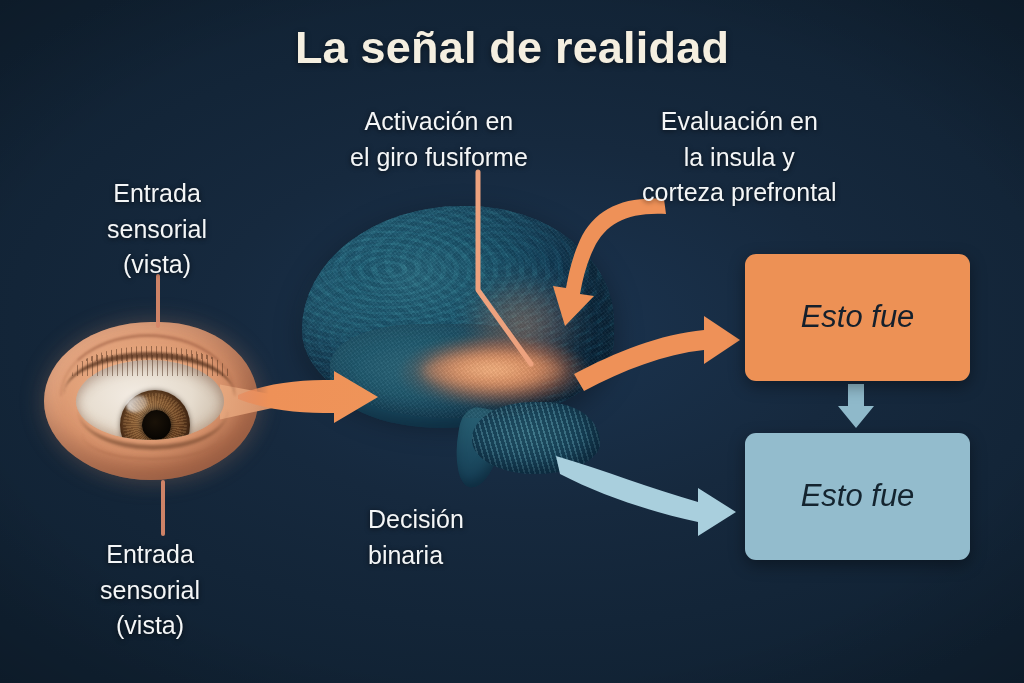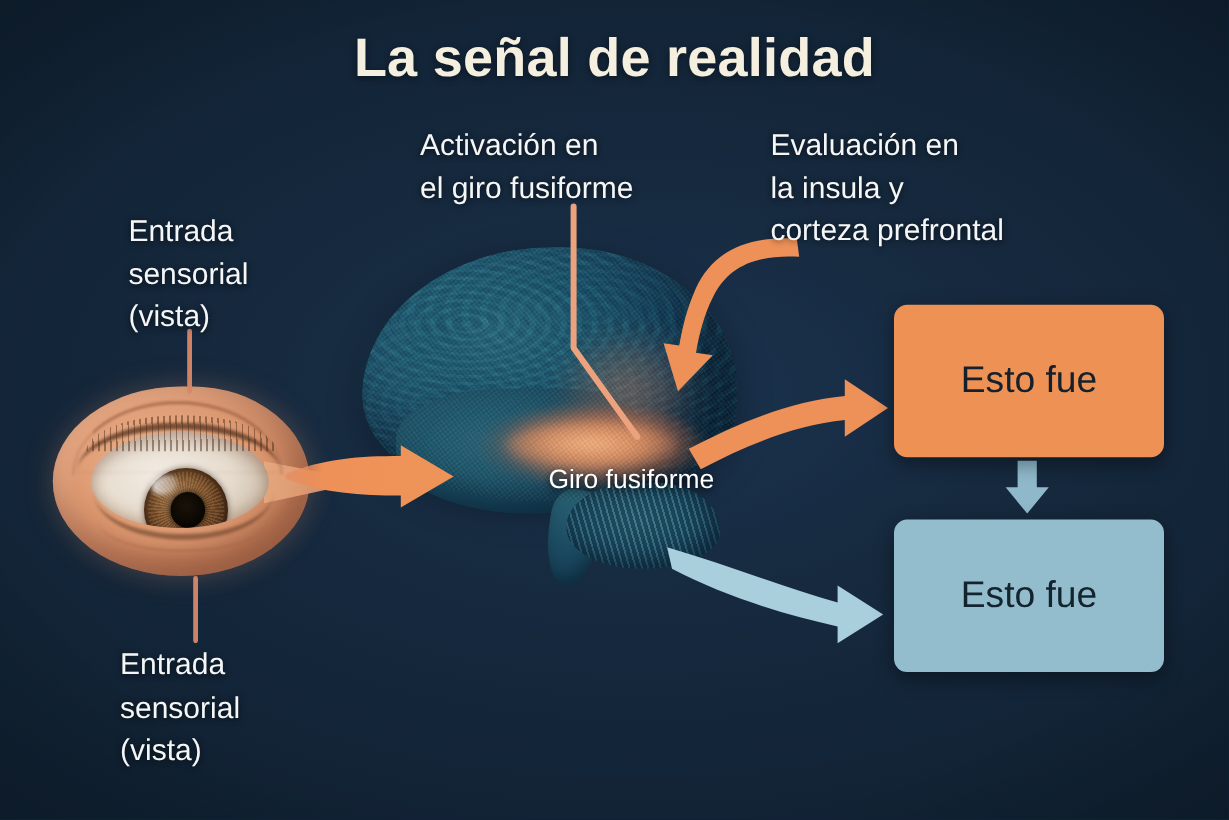--- a/index.html
+++ b/index.html
@@ -40,20 +40,21 @@
 
   
   .label {
     position: absolute;
     color: #f4f6f7;
     font-size: 25px;
     line-height: 1.42;
     text-shadow: 0 1px 5px rgba(0,0,0,0.65);
     z-index: 28;
     white-space: pre-line;
+    text-align: center;
   }
   .lbl-sensory-top  { left: 107px; top: 176px; }
   .lbl-sensory-bot  { left: 100px; top: 537px; }
   .lbl-activation   { left: 350px; top: 104px; }
   .lbl-evaluation   { left: 642px; top: 104px; }
   .lbl-decision     { left: 368px; top: 502px; text-align: left; }
   .lbl-fusiform {
     left: 457px; top: 384px;
     font-size: 22px;
     color: #ffffff;
@@ -341,21 +342,21 @@
     width: 225px; height: 127px;
     background: #ed9155;
     color: #15202c;
   }
   .box-imagined {
     left: 745px; top: 433px;
     width: 225px; height: 127px;
     background: #93bccd;
     color: #14242f;
   }
-  .box-line1 { font-size: 31px; font-weight: normal; }
+  .box-line1 { font-size: 31px; font-weight: normal; font-style: italic; }
   .box-line2 { font-size: 33px; font-weight: bold; letter-spacing: 0.3px; }
 </style>
 </head>
 <body>
 
 <div id="stage">
 
   <div class="title">La señal de realidad</div>
 
   <div class="eye-wrap">
@@ -439,22 +440,23 @@
 sensorial
 (vista)</div>
 
   <div class="label lbl-activation">Activación en
 el giro fusiforme</div>
 
   <div class="label lbl-evaluation">Evaluación en
 la insula y
 corteza prefrontal</div>
 
-
-  <div class="label lbl-fusiform">Giro fusiforme</div>
+  <div class="label lbl-decision">Decisión
+binaria</div>
+
 
   <div class="result-box box-real">
     <div class="box-line1">Esto fue</div>
   </div>
 
   <div class="result-box box-imagined">
     <div class="box-line1">Esto fue</div>
   </div>
 
 </div>

